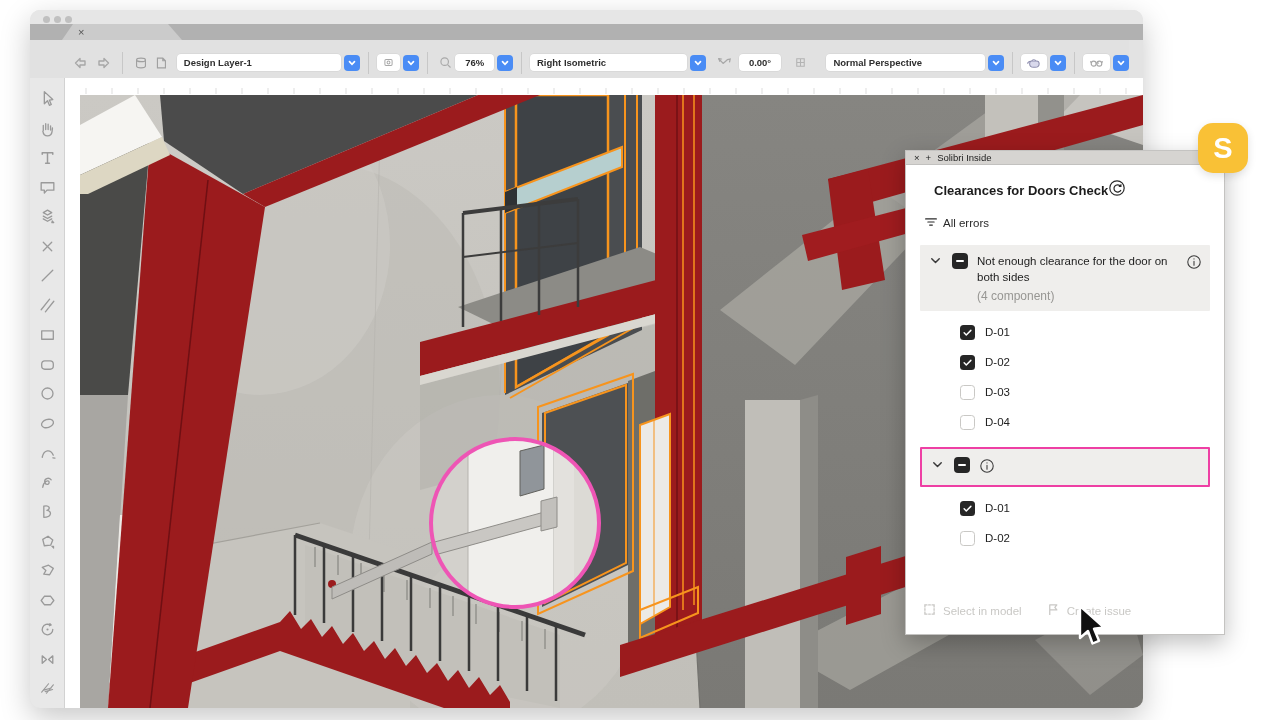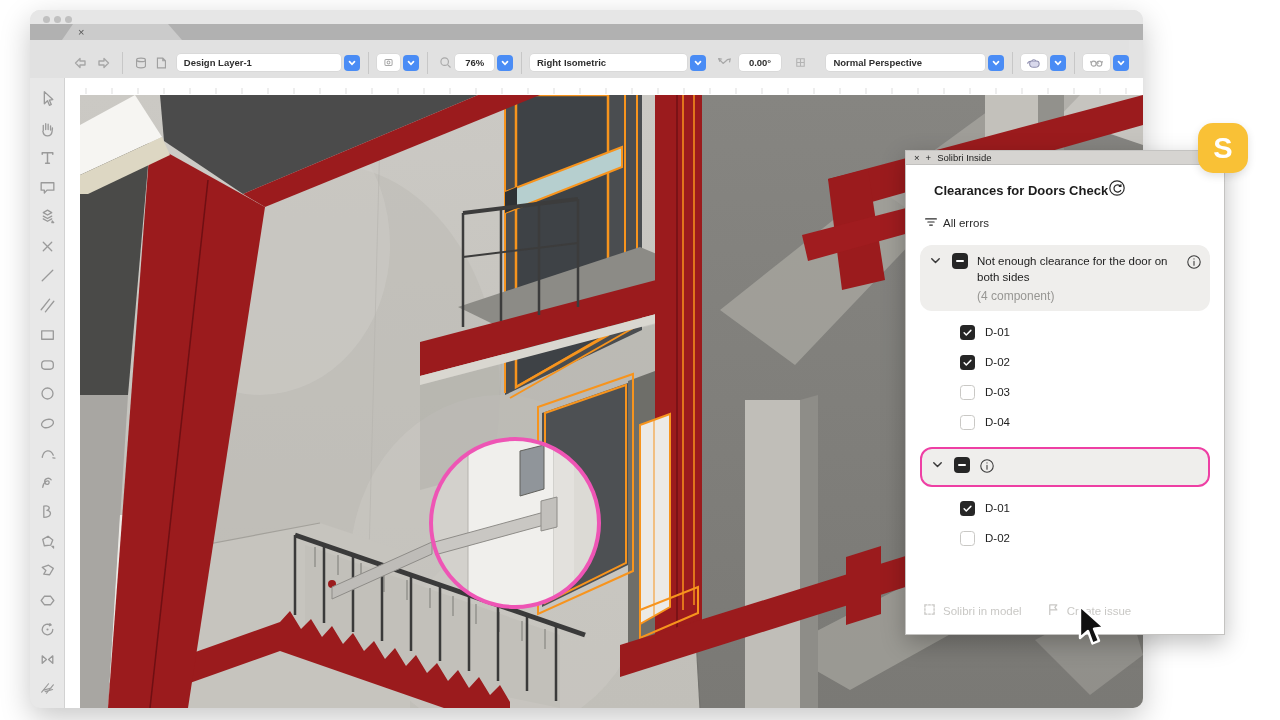--- a/index.html
+++ b/index.html
@@ -35,21 +35,21 @@
     border:1px solid #c4c3c1;box-shadow:0 8px 22px rgba(0,0,0,.25);z-index:20;box-sizing:border-box;}
   #panel-tabbar{height:13px;background:#d6d4d1;display:flex;align-items:center;gap:6px;
     padding:0 8px;font-size:9.5px;color:#1c1c1c;border-bottom:1px solid #c2c1bf;}
   #panel-header{height:38px;background:#f4f3f1;display:flex;align-items:center;
     padding:0 16px;border-bottom:1px solid #e2e1df;}
   #panel-header .spacer{flex:1;}
   #login{display:flex;align-items:center;gap:7px;font-size:13.5px;color:#1a1a1a;}
   #panel-title-row{display:flex;align-items:center;padding:14px 16px 11px 28px;font-weight:bold;}
   #panel-title-row .t{font-size:13px;color:#1c1c1c;}
   #filter-row{display:flex;align-items:center;gap:4px;padding:2px 16px 13px 17px;font-size:11.5px;color:#2a2a2a;}
-  .group{margin:0 14px;background:#efeeec;border-radius:12px;padding:8px 8px 7px 8px;
+  .group{margin:0 14px;background:#efeeec;border-radius:1px;padding:8px 8px 7px 8px;
     display:flex;align-items:flex-start;gap:9px;box-sizing:border-box;}
   .group.hl{border:2px solid #ee3fa4;margin-top:4px;}
   .group .lbl{flex:1;font-size:11.5px;line-height:1.38;color:#1d1d1d;padding-top:1px;}
   .group .cnt{font-size:12px;color:#979693;margin-top:2px;}
   .cb{width:16px;height:16px;border-radius:4px;background:#262626;flex:none;
     display:flex;align-items:center;justify-content:center;margin-top:0;}
   .cb.small{width:15px;height:15px;border-radius:3.5px;}
   .cb.off{background:#fff;border:1.5px solid #c9c8c5;box-sizing:border-box;}
   .item{display:flex;align-items:center;gap:10px;height:30px;padding-left:54px;}
   .item .lbl{font-size:11.5px;color:#222;}
@@ -572,21 +572,21 @@
           <span class="cb small off"></span>
           <span class="lbl">D-02</span>
         </div>
       </div>
     </div>
   <div id="panel-footer">
       <span class="act">
         <span><svg width="15" height="15" viewBox="0 0 18 18" fill="none" stroke="#c9c8c5" stroke-width="1.6" stroke-linecap="round">
             <path d="M3.5 6 V3.5 H6 M8 3.5 h2 M12 3.5 h2.5 V6 M14.5 8 v2 M14.5 12 v2.5 H12 M10 14.5 H8 M6 14.5 H3.5 V12 M3.5 10 V8"></path>
           </svg></span>
-        <span>Solibri in model</span>
+        <span>Select in model</span>
       </span>
       <span class="act">
         <span><svg width="15" height="15" viewBox="0 0 18 18" fill="none" stroke="#c9c8c5" stroke-width="1.5" stroke-linejoin="round">
             <path d="M4.5 15.5 V3.5 h8.5 L10.6 6.5 L13 9.5 H4.5"></path>
           </svg></span>
         <span>Create issue</span>
       </span>
     </div>
 </div>
 

